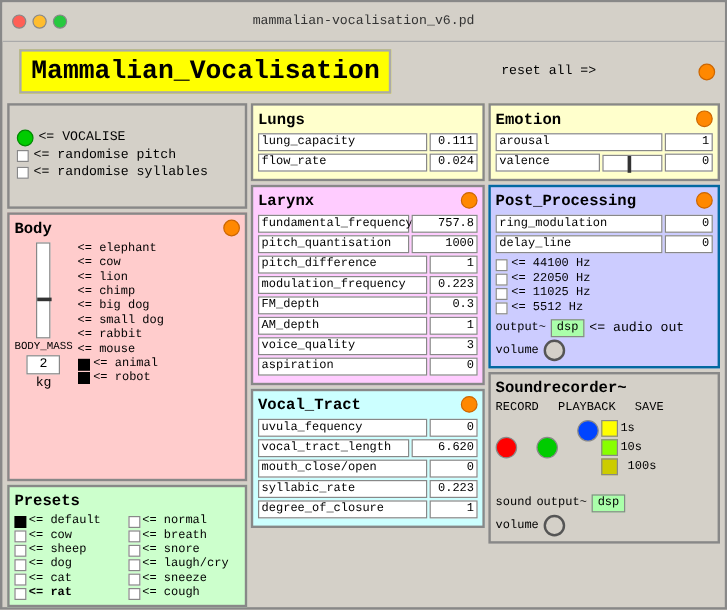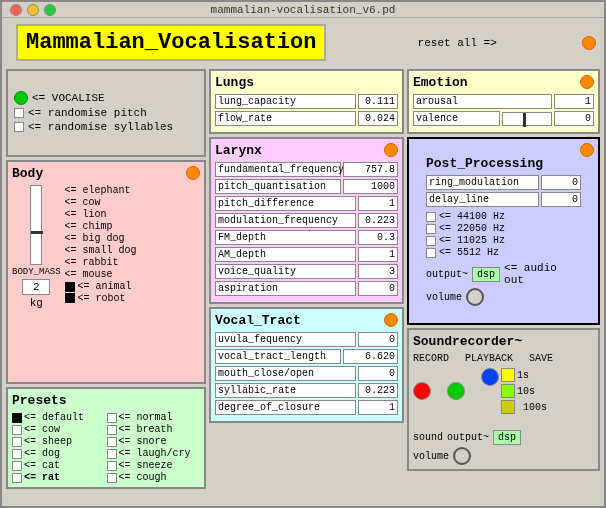--- a/index.html
+++ b/index.html
@@ -14,21 +14,21 @@
     }
     .window {
       width: 606px;
       height: 508px;
       border: 2px solid #888;
       background: #d4d0c8;
       position: relative;
     }
     .title-bar {
       background: #d4d0c8;
-      height: 16px;
+      height: 33px;
       display: flex;
       align-items: center;
       justify-content: center;
       border-bottom: 1px solid #aaa;
       position: relative;
     }
     .title-bar-buttons {
       position: absolute;
       left: 8px;
       display: flex;
@@ -201,22 +201,22 @@
     }
     
     .emotion-panel {
       background: #ffffcc;
       border: 2px solid #888;
       padding: 4px;
     }
     
     .post-panel {
       background: #ccccff;
-      border: 2px solid #000000;
-      padding: 17px;
+      border: 2px solid #0369a1;
+      padding: 4px;
     }
     
     .sound-panel {
       background: #d4d0c8;
       border: 2px solid #888;
       padding: 4px;
     }
     
     .input-row {
       display: flex;

